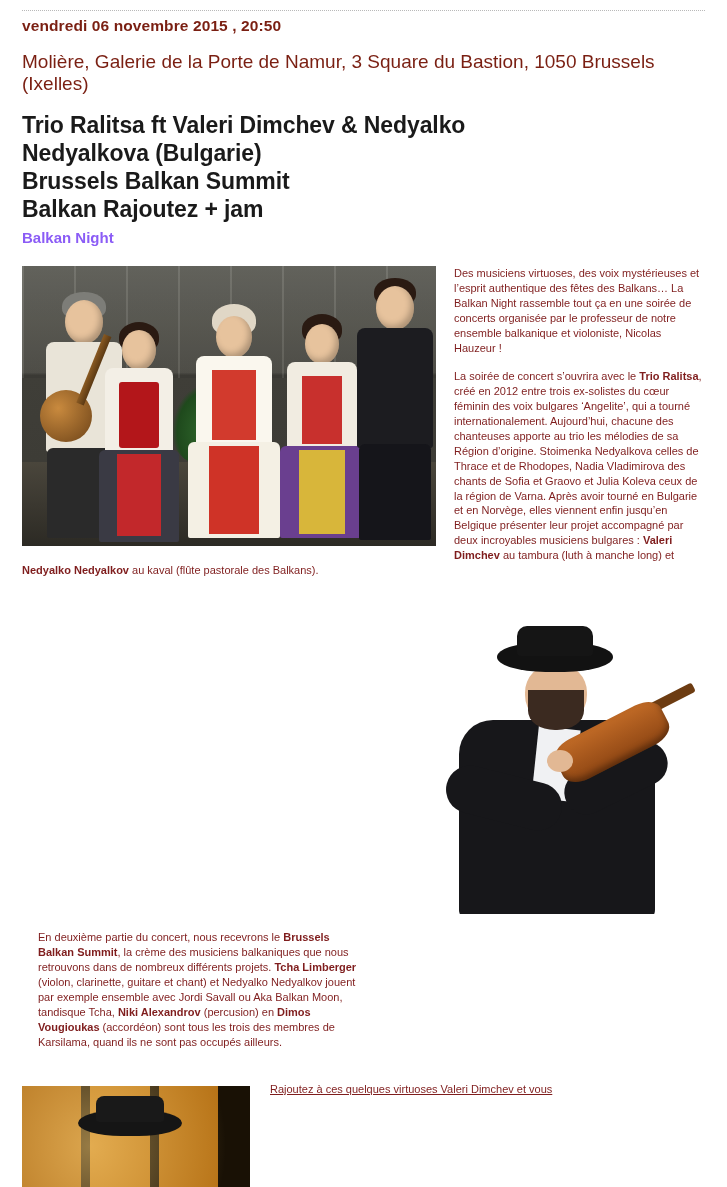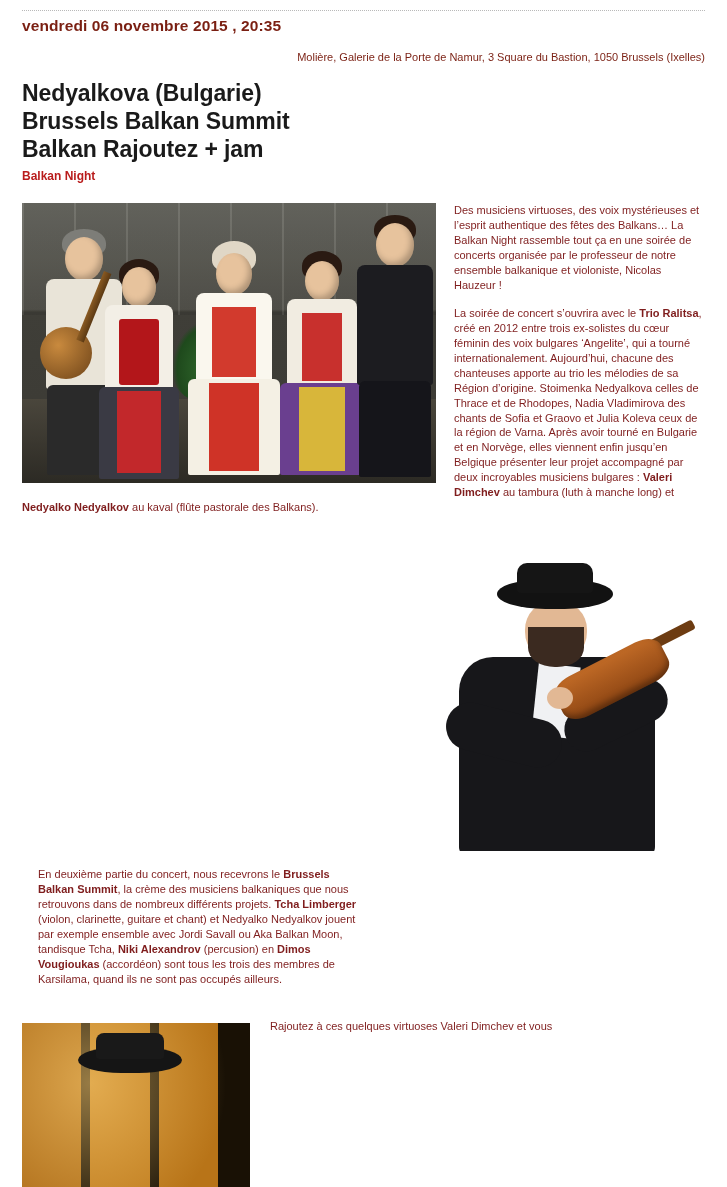--- a/index.html
+++ b/index.html
@@ -26,38 +26,37 @@
   }
   .event-date {
     color: #7a1f12;
     font-weight: bold;
     font-size: 15.5px;
     letter-spacing: 0.1px;
     margin: 2px 0 3px 0;
   }
   .event-venue {
     color: #7a1f12;
-    font-size: 11px;
+    font-size: 19px;
     margin: 16px 0 16px 0;
-    text-align: right;
   }
   h1.title {
     font-size: 23px;
     line-height: 1.22;
     font-weight: bold;
     color: #1a1a1a;
     margin: 0;
     letter-spacing: -0.1px;
   }
   h1.title .line { display: block; }
   .subtitle {
-    font-size: 12px;
+    font-size: 15px;
     font-weight: bold;
     margin: 6px 0 0 0;
-    color: #b91c1c;
+    color: #8b5cf6;
   }
 
   
   .body-text {
     font-size: 11px;
     line-height: 1.36;
     color: #7f1d1d;
     text-align: left;
   }
   .body-text b, .body-text strong { font-weight: bold; }
@@ -97,21 +96,21 @@
   .sec3 { margin-top: 16px; overflow: hidden; position: relative; }
   .photo-hauzeur {
     float: left;
     width: 228px;
     height: 240px;
     margin: 4px 14px 2px 0;
     position: relative;
     overflow: hidden;
     background: #1d1206;
   }
-  .sec3 p { margin: 0 0 13px 0; }
+  .sec3 p { margin: 0 0 13px 0; text-decoration: underline; }
   .sec3 p.tight { margin-bottom: 12px; }
 
   
   .ph-bg-stage {
     position: absolute; inset: 0;
     background:
       linear-gradient(180deg, #6a6a63 0%, #55544d 38%, #3f3e38 39%, #3b3a34 100%);
   }
   .ph-stage-panels {
     position: absolute; left: 0; right: 0; top: 0; height: 40%;
@@ -242,24 +241,25 @@
 
   .clear { clear: both; }
 </style>
 </head>
 <body>
 
 <div class="page">
 
   <div class="topline"></div>
 
-  <div class="event-date">vendredi 06 novembre 2015 , 20:35</div>
+  <div class="event-date">vendredi 06 novembre 2015 , 20:50</div>
   <div class="event-venue">Molière, Galerie de la Porte de Namur, 3 Square du Bastion, 1050 Brussels (Ixelles)</div>
 
   <h1 class="title">
+    <span class="line">Trio Ralitsa ft Valeri Dimchev &amp; Nedyalko</span>
     <span class="line">Nedyalkova (Bulgarie)</span>
     <span class="line">Brussels Balkan Summit</span>
     <span class="line">Balkan Rajoutez + jam</span>
   </h1>
   <div class="subtitle">Balkan Night</div>
 
   <div class="sec1 body-text">
 
     <div class="photo-group">
       <div class="ph-bg-stage"></div>

